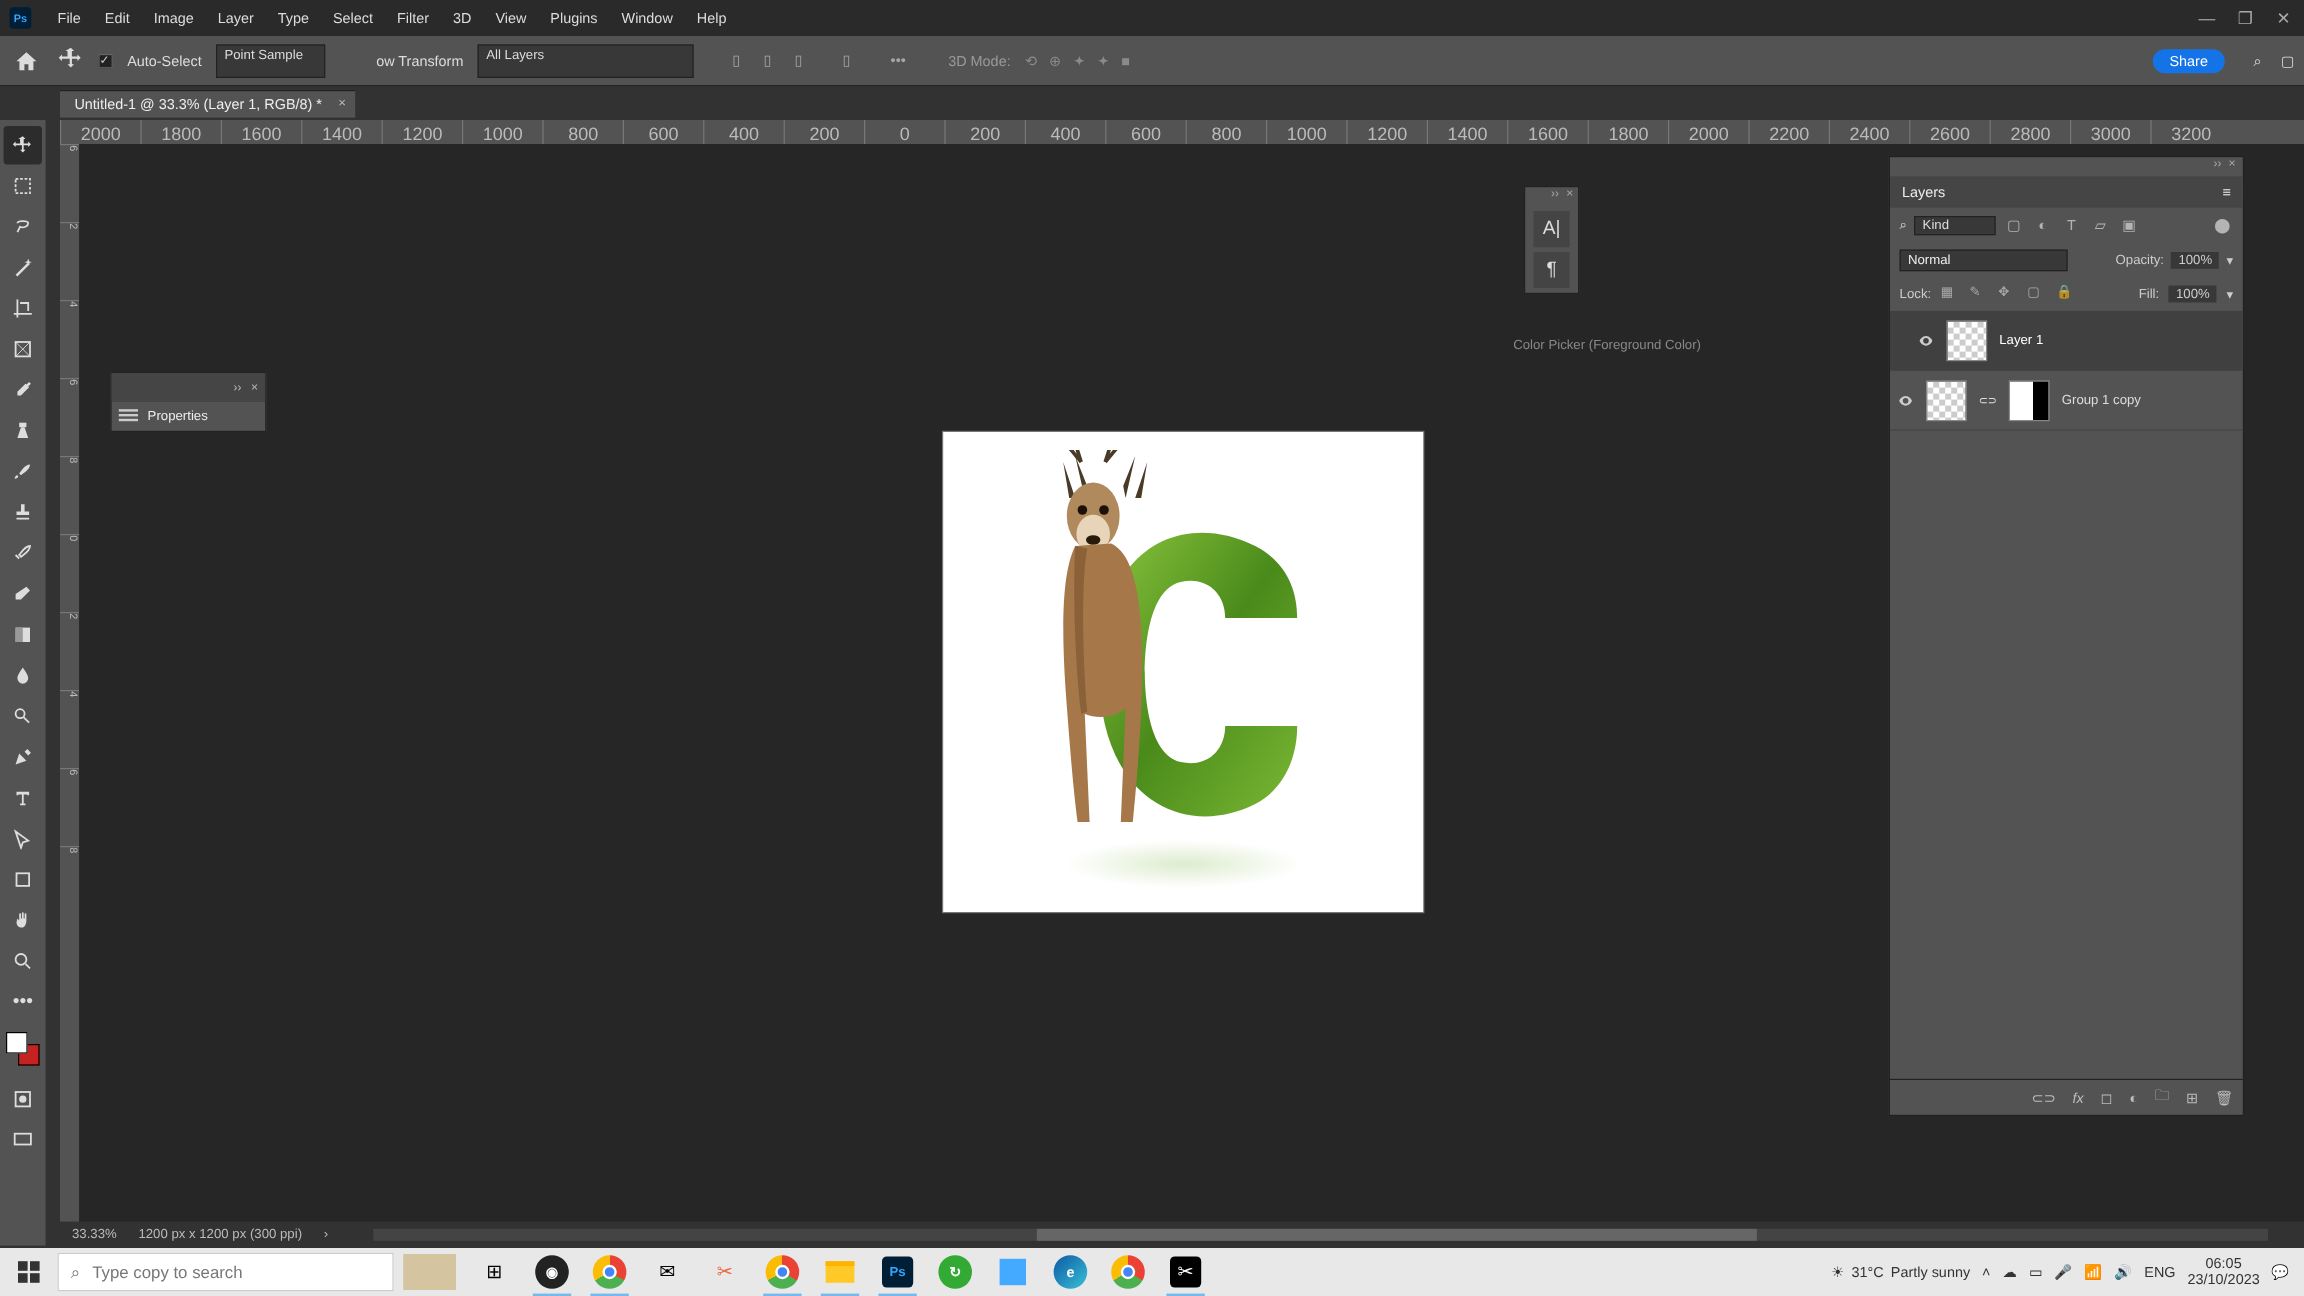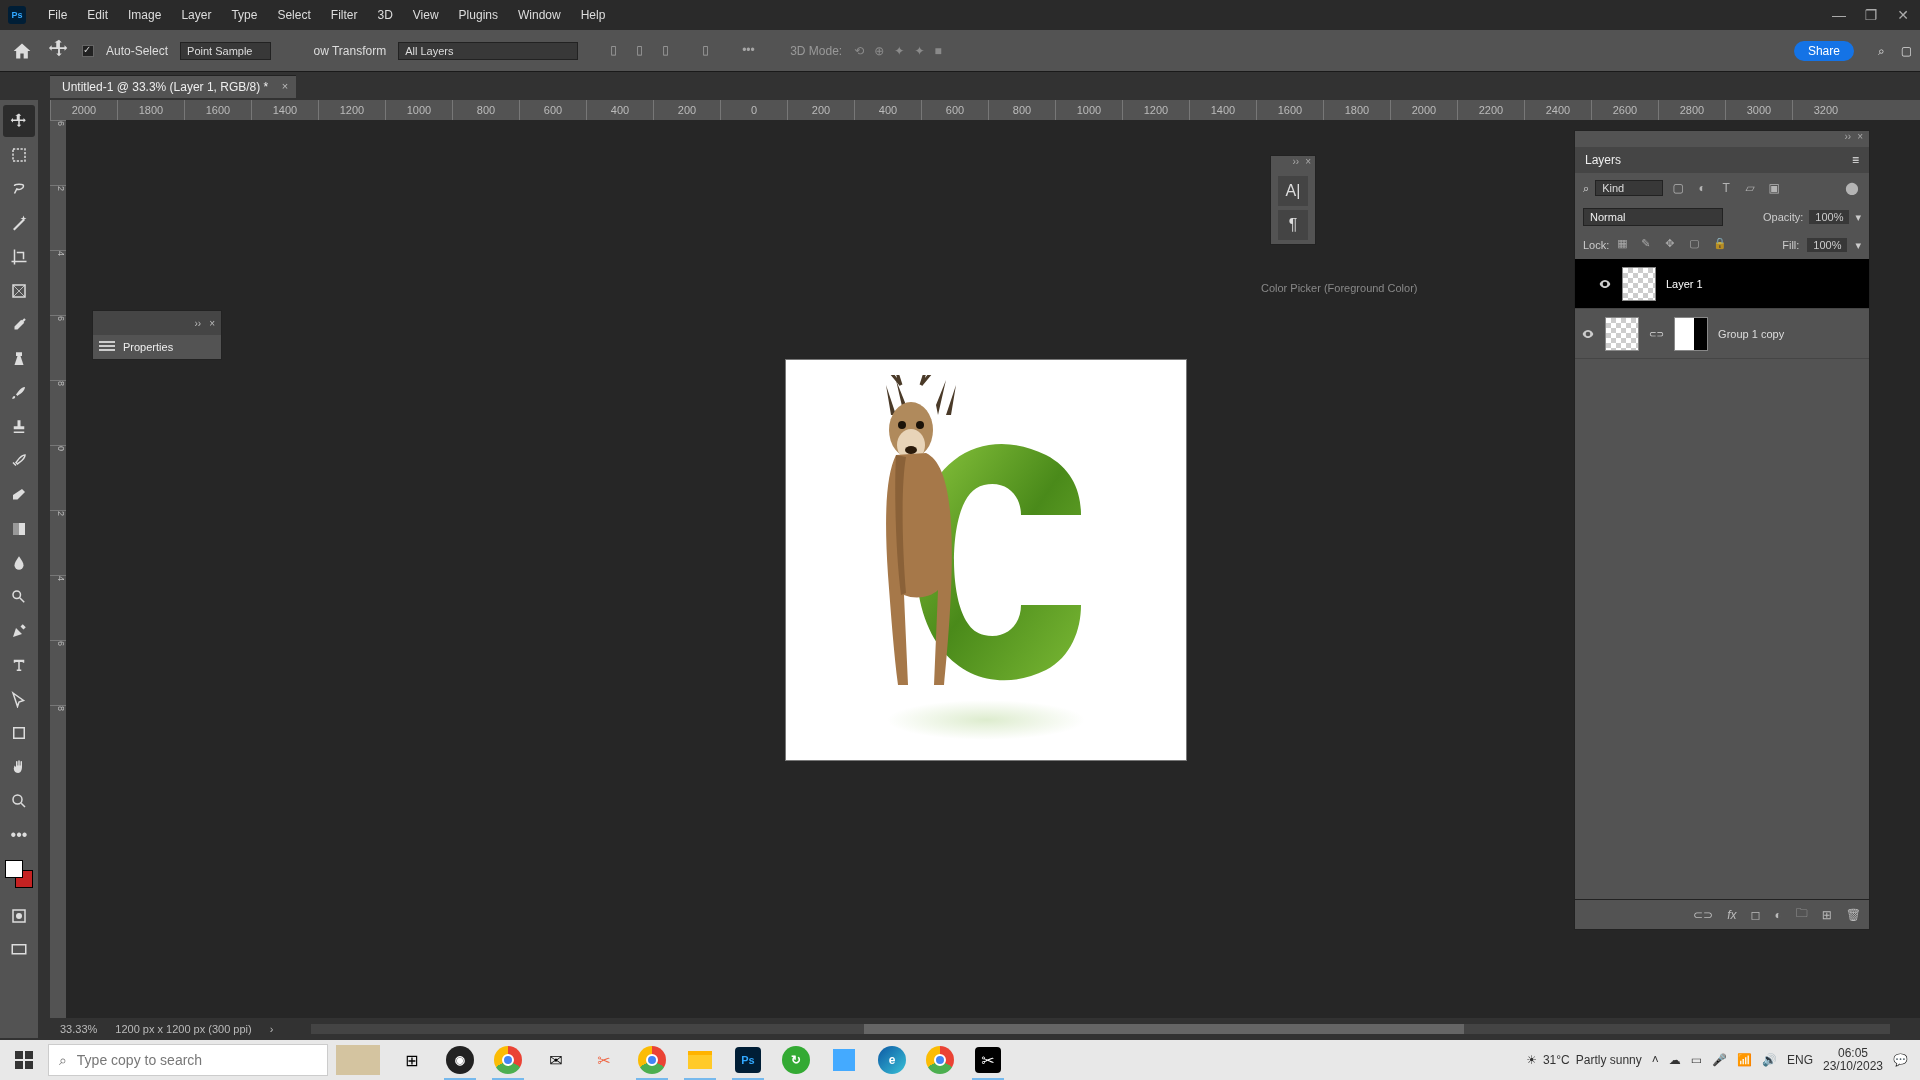--- a/index.html
+++ b/index.html
@@ -10,33 +10,33 @@
 .titlebar .ps-logo { width: 18px; height: 18px; background: #001e36; color:#31a8ff; font-size:9px; font-weight:bold; display:flex; align-items:center; justify-content:center; border-radius:3px; margin-right:12px; }
 .titlebar .menu-item { padding: 0 10px; cursor: pointer; }
 .titlebar .window-controls { margin-left: auto; display: flex; gap: 14px; }
 .titlebar .wc { width: 18px; height: 18px; display:flex; align-items:center; justify-content:center; color:#aaa; font-size:14px; }
 
 
 .optionsbar { height: 42px; background: #535353; display: flex; align-items: center; padding: 0 8px; gap: 12px; border-bottom: 1px solid #1a1a1a; color:#ddd; font-size:12px; }
 .optionsbar .home-btn { width: 28px; height: 28px; display:flex; align-items:center; justify-content:center; }
 .optionsbar .check { width:12px; height:12px; background:#222; border:1px solid #666; display:inline-block; position:relative; }
 .optionsbar .check::after { content:'✓'; font-size:10px; color:#ccc; position:absolute; top:-2px; left:0; }
-.optionsbar .select { background:#383838; border:1px solid #222; padding:2px 18px 2px 6px; font-size:11px; color:#ddd; position:relative; }
+.optionsbar .select { background:#383838; border:1px solid #222; padding:2px 18px 12px 6px; font-size:11px; color:#ddd; position:relative; }
 .optionsbar .align-icons { display:flex; gap:10px; margin-left:20px; }
 .optionsbar .align-icon { width:16px; height:16px; opacity:0.6; }
 .optionsbar .share-btn { margin-left:auto; background:#1473e6; color:#fff; padding:3px 14px; border-radius:14px; font-size:12px; }
 .optionsbar .right-icons { display:flex; gap:16px; margin-left:12px; color:#ddd; }
 
 
 .tabbar { height: 28px; background: #323232; display:flex; align-items:center; padding-left: 50px; }
 .doc-tab { background:#535353; color:#eee; font-size:12px; padding:4px 28px 4px 12px; position:relative; border-top:1px solid #222; }
 .doc-tab .close { position:absolute; right:8px; top:4px; font-size:11px; color:#bbb; }
 
 
-.ruler-h { position:absolute; top:100px; left:50px; right:0; height:20px; background:#535353; display:flex; font-size:11px; color:#bbb; overflow:hidden; }
+.ruler-h { position:absolute; top:100px; left:50px; right:0; height:20px; background:#535353; display:flex; font-size:15px; color:#bbb; overflow:hidden; }
 .ruler-h .tick { width:67px; flex-shrink:0; text-align:center; border-left:1px solid #777; padding-top:4px; }
 
 
 .ruler-v { position:absolute; top:120px; left:50px; width:16px; bottom:42px; background:#535353; display:flex; flex-direction:column; font-size:9px; color:#bbb; }
 .ruler-v .tick { height:65px; border-top:1px solid #777; writing-mode: vertical-rl; padding-left:2px; }
 
 
 .toolbox { position:absolute; top:100px; left:0; width:38px; bottom:42px; background:#535353; display:flex; flex-direction:column; align-items:center; padding-top:4px; }
 .tool { width:32px; height:32px; display:flex; align-items:center; justify-content:center; color:#ddd; font-size:16px; margin:1px 0; border-radius:3px; }
 .tool.active { background:#2c2c2c; }
@@ -73,21 +73,21 @@
 .layers-panel .title-bar { height:26px; background:#454545; display:flex; align-items:center; padding:0 10px; font-size:12px; color:#eee; justify-content:space-between; }
 .layers-panel .filter-row { height:30px; display:flex; align-items:center; padding:0 8px; gap:6px; font-size:11px; color:#ddd; }
 .layers-panel .kind-select { background:#383838; border:1px solid #222; padding:1px 6px; font-size:11px; color:#ddd; width:68px; }
 .filter-icn { width:18px; height:18px; opacity:0.7; display:flex; align-items:center; justify-content:center; font-size:12px; }
 .layers-panel .blend-row { height:28px; display:flex; align-items:center; padding:0 8px; gap:6px; font-size:11px; color:#ccc; }
 .blend-select { background:#383838; border:1px solid #222; padding:2px 6px; width:140px; font-size:11px; color:#eee; }
 .layers-panel .lock-row { height:28px; display:flex; align-items:center; padding:0 8px; gap:8px; font-size:11px; color:#ccc; }
 .lock-icn { width:16px; height:16px; opacity:0.7; }
 .layers-list { flex:1; overflow:auto; }
 .layer-item { height:50px; display:flex; align-items:center; padding:0 6px; gap:10px; font-size:11px; color:#ddd; border-bottom:1px solid #454545; }
-.layer-item.selected { background:#000000; color:#fff;padding-left:23px; }
+.layer-item.selected { background:#404040; color:#fff;padding-left:23px; }
 .eye { width:14px; height:14px; }
 .thumb { width:34px; height:34px; background:#fff; border:1px solid #888; flex-shrink:0; }
 .thumb.checker { background: repeating-conic-gradient(#ccc 0 25%, #fff 0 50%) 0 0/10px 10px; }
 .thumb.group { display:flex; align-items:center; justify-content:center; background:#ddd; }
 .mask-thumb { width:34px; height:34px; background:#fff; border:1px solid #888; flex-shrink:0; }
 .layers-footer { height:30px; border-top:1px solid #222; display:flex; align-items:center; justify-content:flex-end; padding:0 8px; gap:14px; color:#bbb; font-size:12px; }
 
 
 .statusbar { position:absolute; bottom:40px; left:50px; right:0; height:22px; background:#323232; color:#bbb; font-size:11px; display:flex; align-items:center; padding:0 10px; gap:18px; }
 .statusbar .scroll { flex:1; height:10px; background:#444; margin:0 20px; position:relative; }

